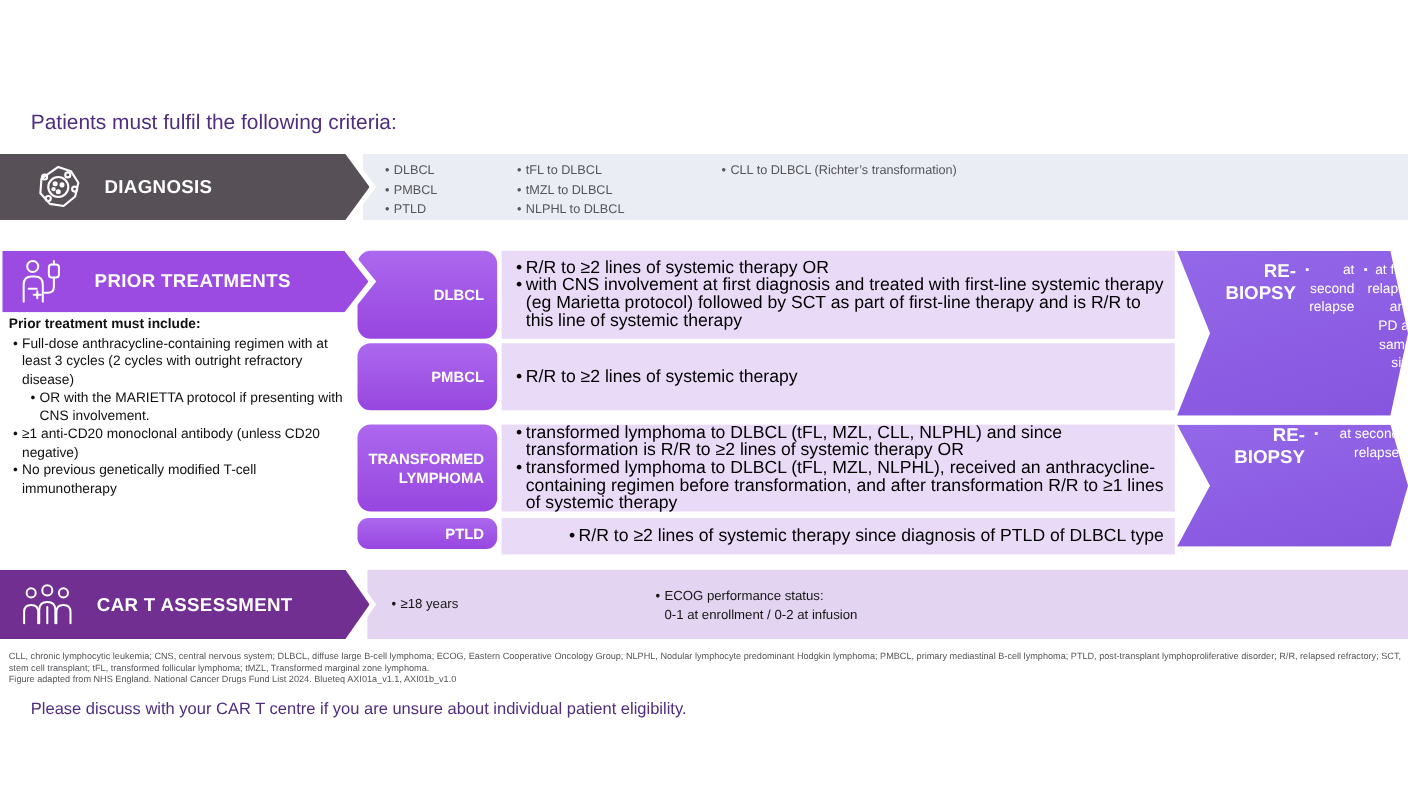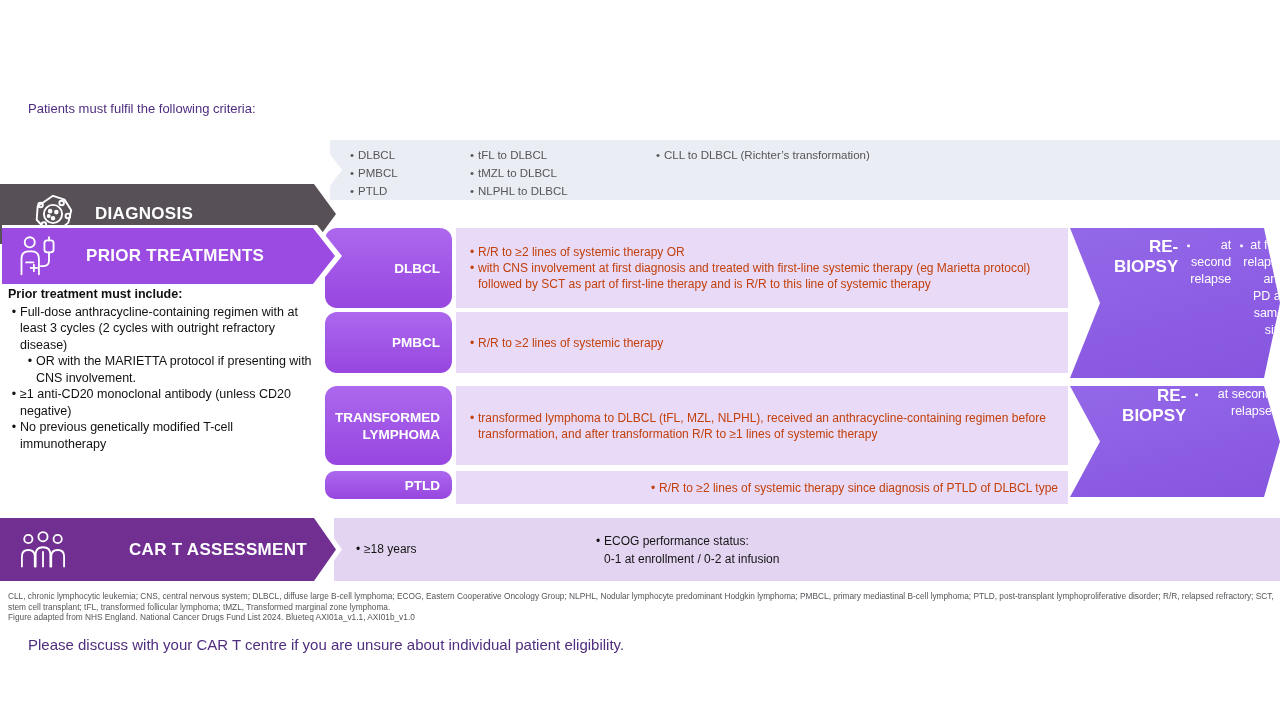--- a/index.html
+++ b/index.html
@@ -1,19 +1,19 @@
 <!DOCTYPE html>
 <html><head>
 <meta charset="utf-8">
 <style>
   html,body{margin:0;padding:0;background:#fff;}
   .page{position:relative;width:1280px;height:720px;background:#fff;overflow:hidden;
         font-family:"Liberation Sans","DejaVu Sans",sans-serif;-webkit-font-smoothing:antialiased;}
 
-  .intro{position:absolute;left:28px;top:101px;font-size:13px;color:#4F2D7F;}
+  .intro{position:absolute;left:28px;top:101px;font-size:19px;color:#4F2D7F;}
 
   
   .arrow-wrap{position:absolute;}
   .arrow-halo{position:absolute;inset:0;background:#fff;
     clip-path:polygon(0 0, calc(100% - 25px) 0, 100% 50%, calc(100% - 25px) 100%, 0 100%);}
   .arrow-body{position:absolute;left:0;top:3px;display:flex;align-items:center;
     clip-path:polygon(0 0, calc(100% - 22px) 0, 100% 50%, calc(100% - 22px) 100%, 0 100%);}
   .arrow-label{color:#fff;font-weight:bold;font-size:17px;letter-spacing:.3px;}
 
   .diag-bg{position:absolute;left:330px;top:140px;width:950px;height:60px;background:#EAEDF4;}
@@ -33,21 +33,21 @@
   .sub-bullet{margin-left:16px;}
 
   
   .row-label{position:absolute;left:325px;width:127px;border-radius:12px;
     background:linear-gradient(180deg,#AC68EE 0%,#9746DF 100%);
     display:flex;align-items:center;justify-content:flex-end;
     color:#fff;font-weight:bold;font-size:13.5px;text-align:right;
     padding-right:12px;box-sizing:border-box;line-height:17px;}
   .row-panel{position:absolute;left:456px;width:612px;background:#E9DAF7;
     display:flex;flex-direction:column;justify-content:center;
-    padding:6px 10px;box-sizing:border-box;font-size:12px;line-height:16px;color:#c2410c;}
+    padding:6px 10px;box-sizing:border-box;font-size:16px;line-height:16px;color:#000000;}
 
   
   .rebiopsy{position:absolute;left:1070px;width:210px;color:#fff;
     background:linear-gradient(165deg,#9468E9 0%,#8655DF 100%);
     clip-path:polygon(0 0, calc(100% - 16px) 0, 100% 50%, calc(100% - 16px) 100%, 0 100%, 30px 50%);
     box-sizing:border-box;padding-left:44px;padding-right:8px;display:flex;flex-direction:row;text-align:right;}
   .rebiopsy-title{font-weight:bold;font-size:17px;margin-bottom:2px;}
   .rebiopsy .sqbullet{font-size:12.5px;line-height:17px;}
 
   
@@ -91,21 +91,21 @@
     <div class="bullet">
         <span>tMZL to DLBCL</span>
       </div>
     <div class="bullet">
         <span>NLPHL to DLBCL</span>
       </div>
   </div>
 
   <div class="arrow-wrap" style="left:0;top:137px;width:342px;height:66px;">
     <div class="arrow-halo"></div>
-    <div class="arrow-body" style="width:336px;height:60px;background:#575157;margin-top:44px;">
+    <div class="arrow-body" style="width:336px;height:60px;background:#575157;">
       <span style="margin-left:30px;">
         <svg width="46" height="46" viewBox="0 0 48 48" fill="none" stroke="#fff" stroke-width="2" stroke-linejoin="round" stroke-linecap="round">
           <path d="M24 5 L36 9 L43 20 L40 33 L29 42 L16 40 L7 30 L8 16 Z"></path>
           <circle cx="24" cy="24" r="9.5"></circle>
           <circle cx="33" cy="12.5" r="2.4"></circle>
           <circle cx="39.5" cy="26" r="2.4"></circle>
           <circle cx="14.5" cy="35" r="2.4"></circle>
           <circle cx="11" cy="14.5" r="2.4"></circle>
           <circle cx="21" cy="21" r="1.4" fill="#fff"></circle>
           <circle cx="27.5" cy="22" r="1.4" fill="#fff"></circle>
@@ -130,20 +130,23 @@
   <div class="row-label" style="top:312px;height:61px;">PMBCL</div>
   <div class="row-panel" style="top:312px;height:61px;">
     <div class="bullet">
         <span>R/R to ≥2 lines of systemic therapy</span>
       </div>
   </div>
 
   <div class="row-label" style="top:386px;height:79px;">TRANSFORMED LYMPHOMA</div>
   <div class="row-panel" style="top:386px;height:79px;">
     <div class="bullet">
+        <span>transformed lymphoma to DLBCL (tFL, MZL, CLL, NLPHL) and since transformation is R/R to ≥2 lines of systemic therapy OR</span>
+      </div>
+    <div class="bullet">
         <span>transformed lymphoma to DLBCL (tFL, MZL, NLPHL), received an anthracycline-containing regimen before transformation, and after transformation R/R to ≥1 lines of systemic therapy</span>
       </div>
   </div>
 
   <div class="row-label" style="top:471px;height:28px;border-radius:10px;">PTLD</div>
   <div class="row-panel" style="top:471px;height:33px;padding:2px 10px;align-items:flex-end;">
     <div class="bullet">
         <span>R/R to ≥2 lines of systemic therapy since diagnosis of PTLD of DLBCL type</span>
       </div>
   </div>
@@ -212,21 +215,21 @@
     <div class="bullet">
         <span>ECOG performance status:</span>
       </div>
     <div style="margin-left:12px;">0-1 at enrollment / 0-2 at infusion</div>
   </div>
   <div class="cart-col" style="left:905px;top:531px;width:280px;">
   </div>
 
   <div class="arrow-wrap" style="left:0;top:515px;width:342px;height:69px;">
     <div class="arrow-halo"></div>
-    <div class="arrow-body" style="width:336px;height:63px;background:#702F91;gap:41px;">
+    <div class="arrow-body" style="width:336px;height:63px;background:#702F91;">
       <span style="margin-left:18px;">
         <svg width="50" height="44" viewBox="0 0 54 48" fill="none" stroke="#fff" stroke-width="2" stroke-linecap="round" stroke-linejoin="round">
           <circle cx="11" cy="12" r="4.5"></circle>
           <path d="M4 42 V31 q0-7 7-7 h0 q7 0 7 7 v11"></path>
           <circle cx="43" cy="12" r="4.5"></circle>
           <path d="M36 42 V31 q0-7 7-7 q7 0 7 7 v11"></path>
           <circle cx="27" cy="9.5" r="5"></circle>
           <path d="M19 42 V29 q0-8 8-8 q8 0 8 8 v13"></path>
           <path d="M27 26 v16"></path>
         </svg>

